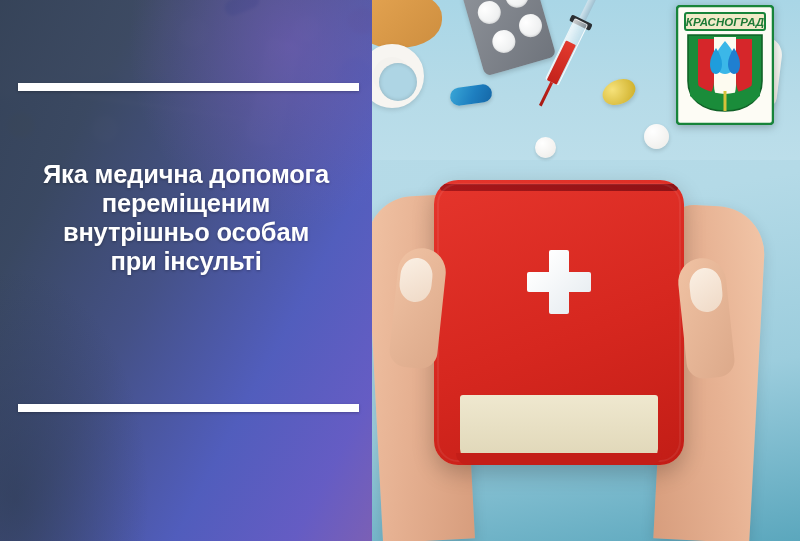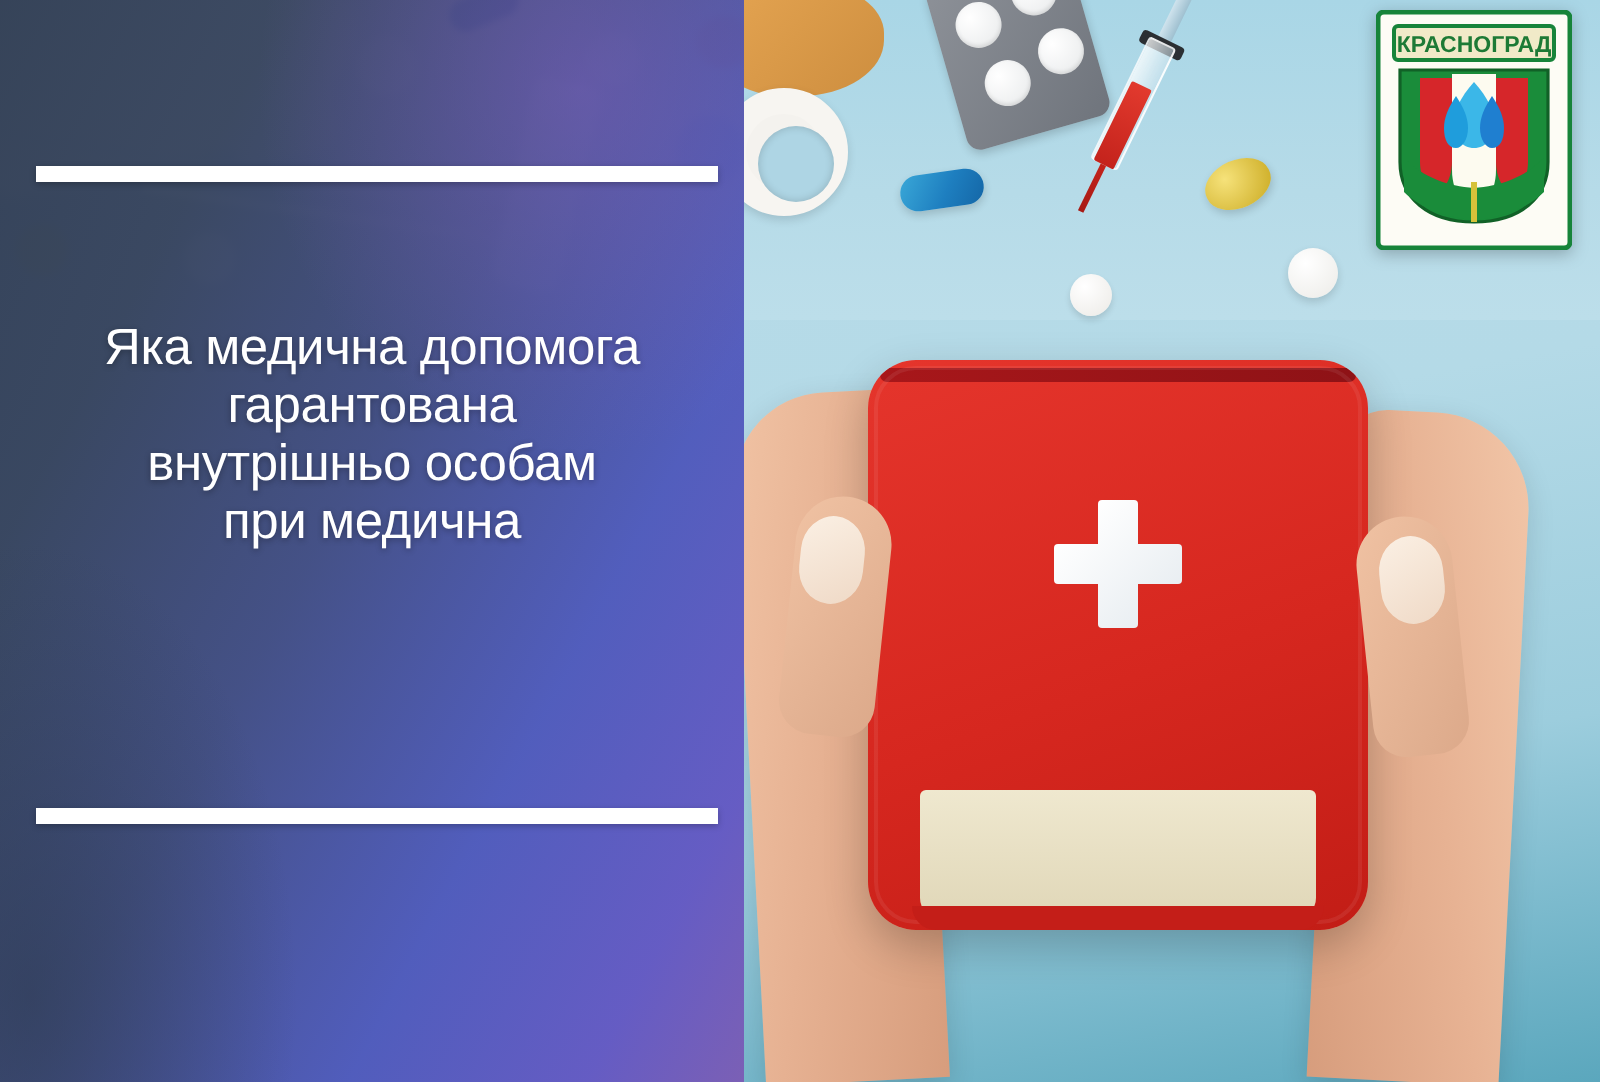--- a/index.html
+++ b/index.html
@@ -307,33 +307,34 @@
 
   
   .headline {
     position:absolute;
     left:6px; top:160px; width:360px;
     z-index:9;
     color:#ffffff;
     text-align:center;
     font-size:25.5px;
     line-height:29px;
-    font-weight:400;
+    font-weight:700;
     letter-spacing:-0.2px;
     text-shadow:0 1px 3px rgba(0,0,0,.30);
   }
   .headline .l1 { display:block; text-align:center; }
 
   
   .logo {
     position:absolute;
-    right:14px; top:5px;
+    right:26px; top:5px;
     width:98px; height:120px;
     z-index:12;
     filter:drop-shadow(0 2px 4px rgba(0,0,0,.25));
+    font-style:italic;
   }
   .logo svg { display:block; width:100%; height:100%; }
 </style>
 </head>
 <body>
 
 <div class="poster">
 
   <div class="photo-right">
     <div class="tabletop"></div>
@@ -397,23 +398,23 @@
     </div>
     <div class="panel-tint"></div>
     <div class="panel-tint2"></div>
   </div>
 
   <div class="rule rule-top"></div>
   <div class="rule rule-bottom"></div>
 
   <div class="headline">
     <span class="l1">Яка медична допомога</span>
-    <span class="l1">гарантована</span>
+    <span class="l1">переміщеним</span>
     <span class="l1">внутрішньо особам</span>
-    <span class="l1">при медична</span>
+    <span class="l1">при інсульті</span>
   </div>
 
   <div class="logo">
     <svg viewBox="0 0 98 120" xmlns="http://www.w3.org/2000/svg">
 
       <rect x="1" y="1" width="96" height="118" rx="3" fill="#fdfcf5"></rect>
       <rect x="1" y="1" width="96" height="118" rx="3" fill="none" stroke="#17843a" stroke-width="2.5"></rect>
 
       <rect x="9" y="8" width="80" height="17" rx="2" fill="#f1eac8" stroke="#17843a" stroke-width="2"></rect>
       <text x="49" y="21" font-family="'Liberation Sans', sans-serif" font-size="11.5" font-weight="700" fill="#1d7a35" text-anchor="middle">КРАСНОГРАД</text>

